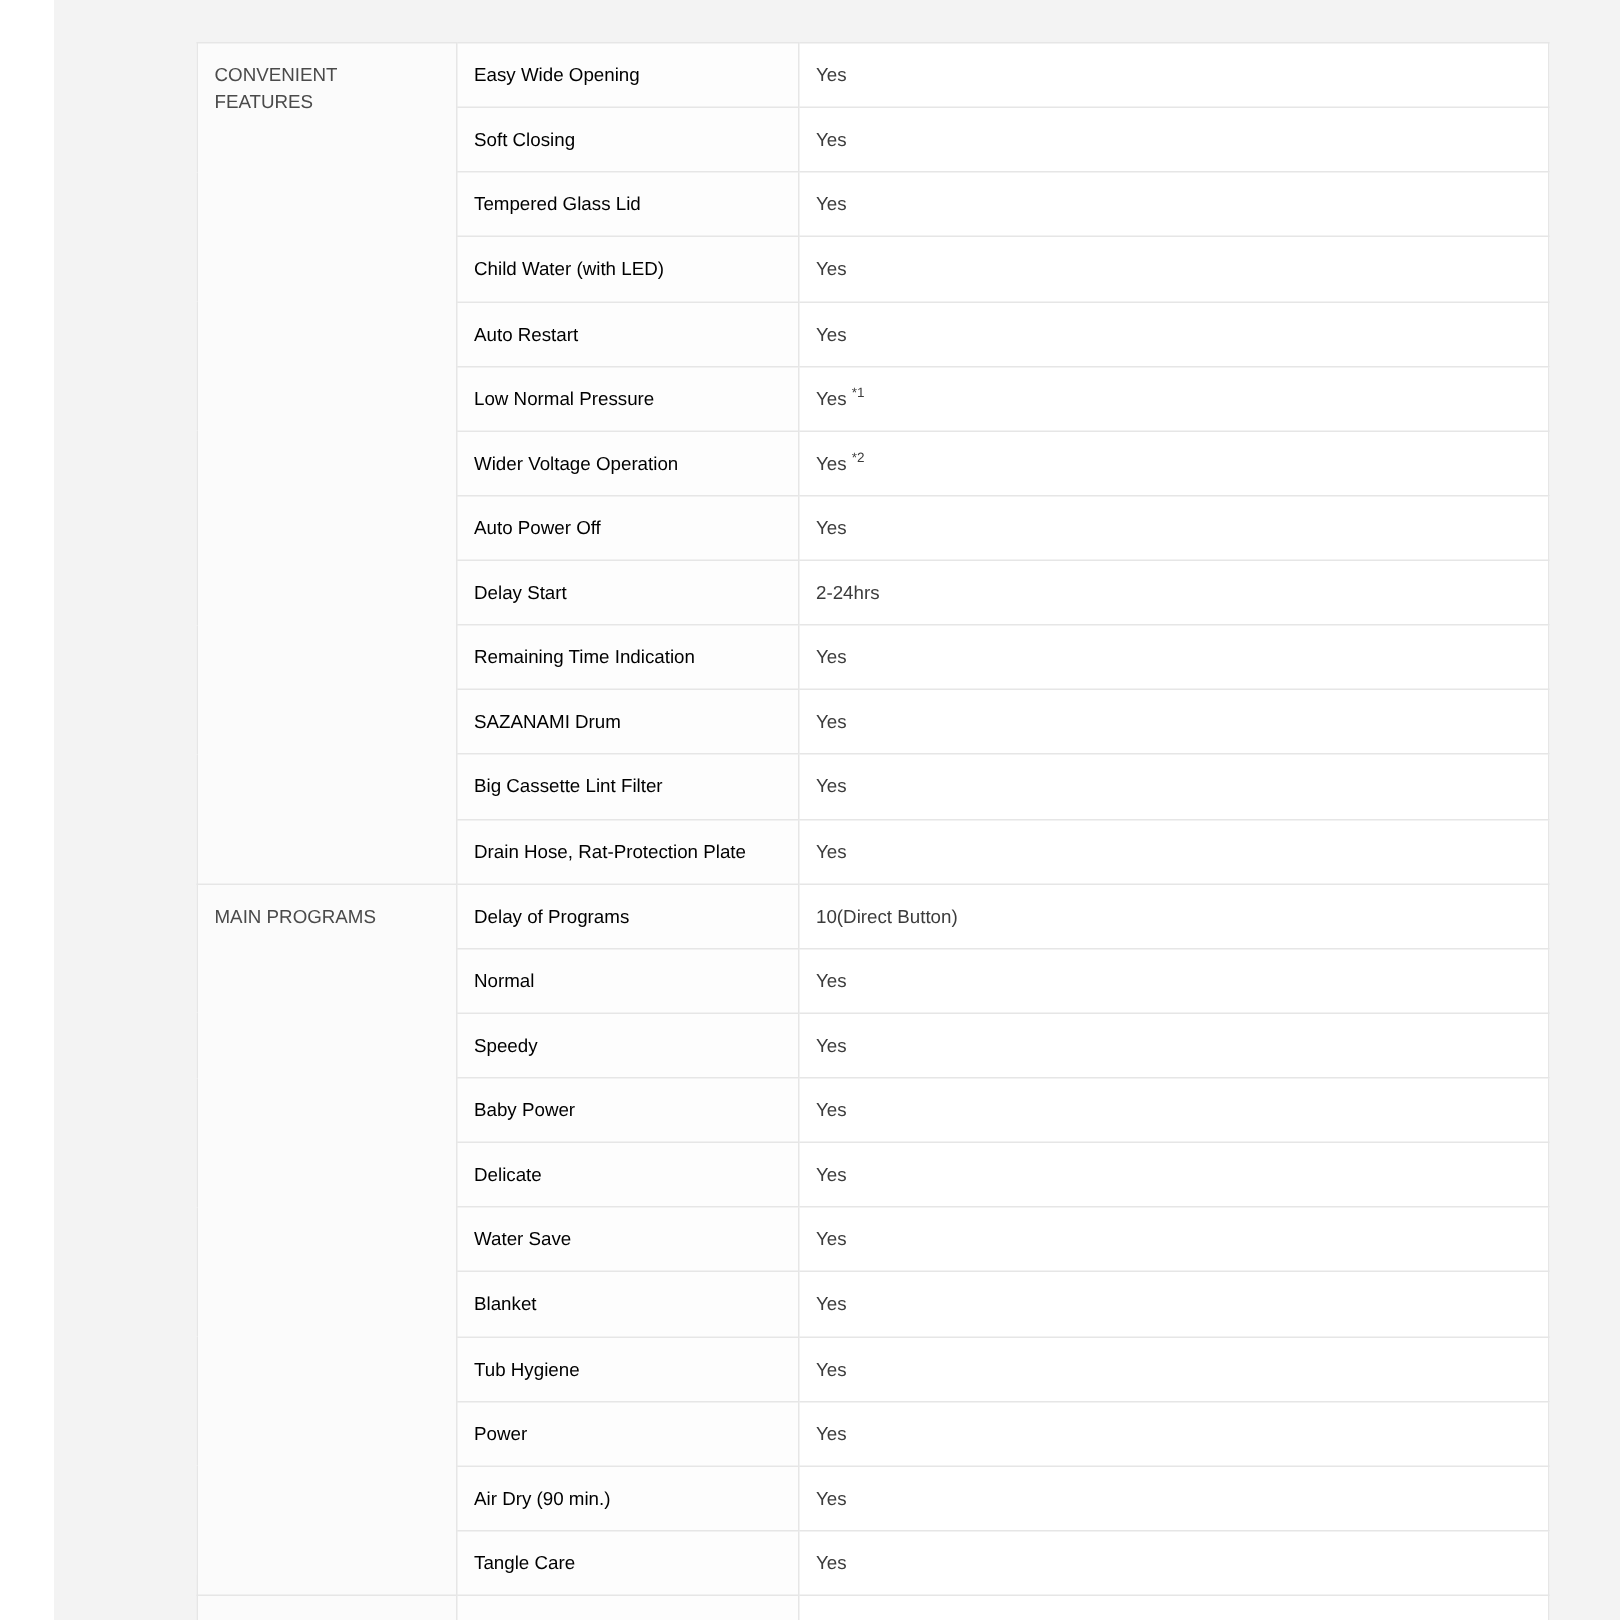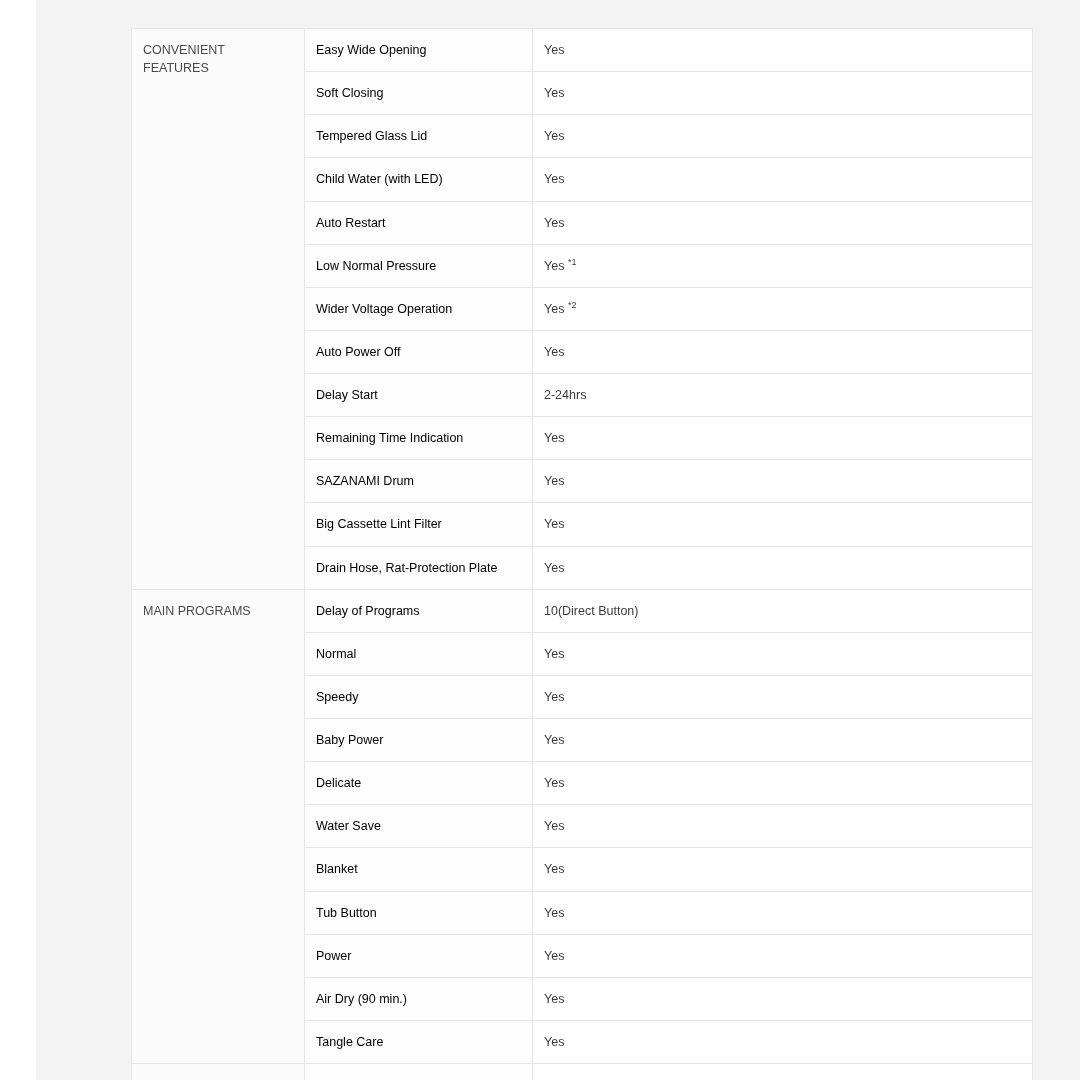--- a/index.html
+++ b/index.html
@@ -188,21 +188,21 @@
       </tr>
       <tr>
         <td class="label">Water Save</td>
         <td class="value"><span>Yes</span><span class="sup"></span></td>
       </tr>
       <tr>
         <td class="label">Blanket</td>
         <td class="value"><span>Yes</span><span class="sup"></span></td>
       </tr>
       <tr>
-        <td class="label">Tub Button</td>
+        <td class="label">Tub Hygiene</td>
         <td class="value"><span>Yes</span><span class="sup"></span></td>
       </tr>
       <tr>
         <td class="label">Power</td>
         <td class="value"><span>Yes</span><span class="sup"></span></td>
       </tr>
       <tr>
         <td class="label">Air Dry (90 min.)</td>
         <td class="value"><span>Yes</span><span class="sup"></span></td>
       </tr>

